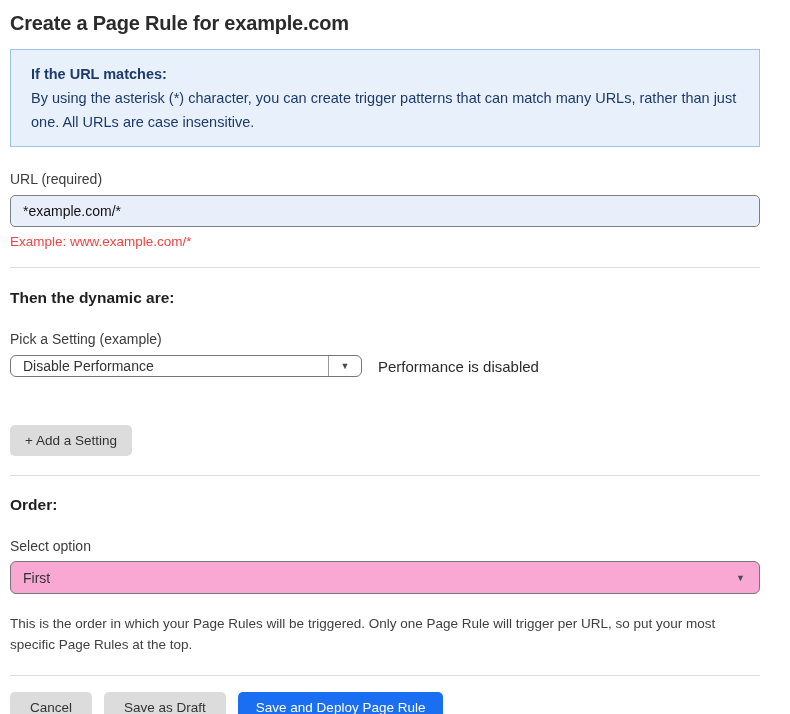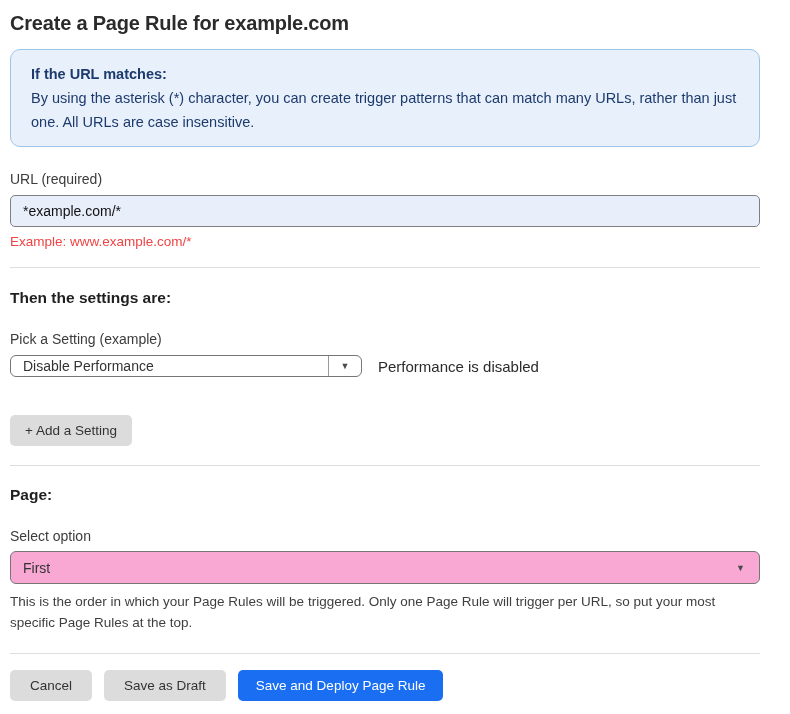--- a/index.html
+++ b/index.html
@@ -23,21 +23,21 @@
     color: #2b2b2b;
     letter-spacing: -0.2px;
   }
 
   
   .info-box {
     margin-top: 14px;
     width: 750px;
     background: #e8f1fb;
     border: 1px solid #9ec4e8;
-    border-radius: 10px;
+    border-radius: 0;
     padding: 12px 20px;
     font-size: 14.5px;
     line-height: 24px;
     color: #1d3a6d;
   }
   .info-heading { font-weight: 700; }
   .info-body { }
   .info-link-line { }
   .info-link {
     color: #2b62c4;
@@ -124,21 +124,21 @@
     color: #4a4a4a;
     line-height: 1;
   }
   .status-text {
     margin-left: 16px;
     font-size: 15px;
     color: #2b2b2b;
   }
 
   .add-setting-btn {
-    margin-top: 38px;
+    margin-top: 48px;
     display: inline-block;
     background: #dcdcdc;
     border: none;
     border-radius: 5px;
     padding: 8px 15px;
     font-size: 13.5px;
     color: #333333;
     font-family: "Liberation Sans", sans-serif;
     cursor: pointer;
   }
@@ -160,21 +160,21 @@
     cursor: pointer;
   }
   .order-select .arrow-glyph {
     position: absolute;
     right: 14px;
     top: 50%;
     transform: translateY(-50%);
   }
 
   .order-helper {
-    margin-top: 7px;
+    margin-top: 19px;
     width: 744px;
     font-size: 13.5px;
     line-height: 21px;
     color: #3f3f3f;
   }
 
   
   .footer-row {
     margin-top: 16px;
     display: flex;
@@ -215,39 +215,39 @@
       <div class="info-heading">If the URL matches:</div>
       <div class="info-body">By using the asterisk (*) character, you can create trigger patterns that can match many URLs, rather than just one. All URLs are case insensitive.</div>
     </div>
 
     <div class="field-label mt-24">URL (required)</div>
     <input class="url-input" type="text" value="*example.com/*" style="">
     <div class="helper-text">Example: www.example.com/*</div>
 
     <div class="divider"></div>
 
-    <div class="section-heading mt-21">Then the settings are:</div>
+    <div class="section-heading mt-21">Then the dynamic are:</div>
 
     <div class="field-label mt-24">Pick a Setting (example)</div>
 
     <div class="setting-row">
       <div class="select-box">
         <div class="select-value">Disable Performance</div>
         <div class="select-arrow-section">
           <span class="arrow-glyph">▼</span>
         </div>
       </div>
       <div class="status-text">Performance is disabled</div>
     </div>
 
     <button class="add-setting-btn">+ Add a Setting</button>
 
     <div class="divider mt-19" style="margin-top:19px;"></div>
 
-    <div class="section-heading mt-20">Page:</div>
+    <div class="section-heading mt-20">Order:</div>
 
     <div class="field-label mt-24">Select option</div>
 
     <div class="order-select">
       <span>First</span>
       <span class="arrow-glyph">▼</span>
     </div>
 
     <div class="order-helper">This is the order in which your Page Rules will be triggered. Only one Page Rule will trigger per URL, so put your most specific Page Rules at the top.</div>
 

